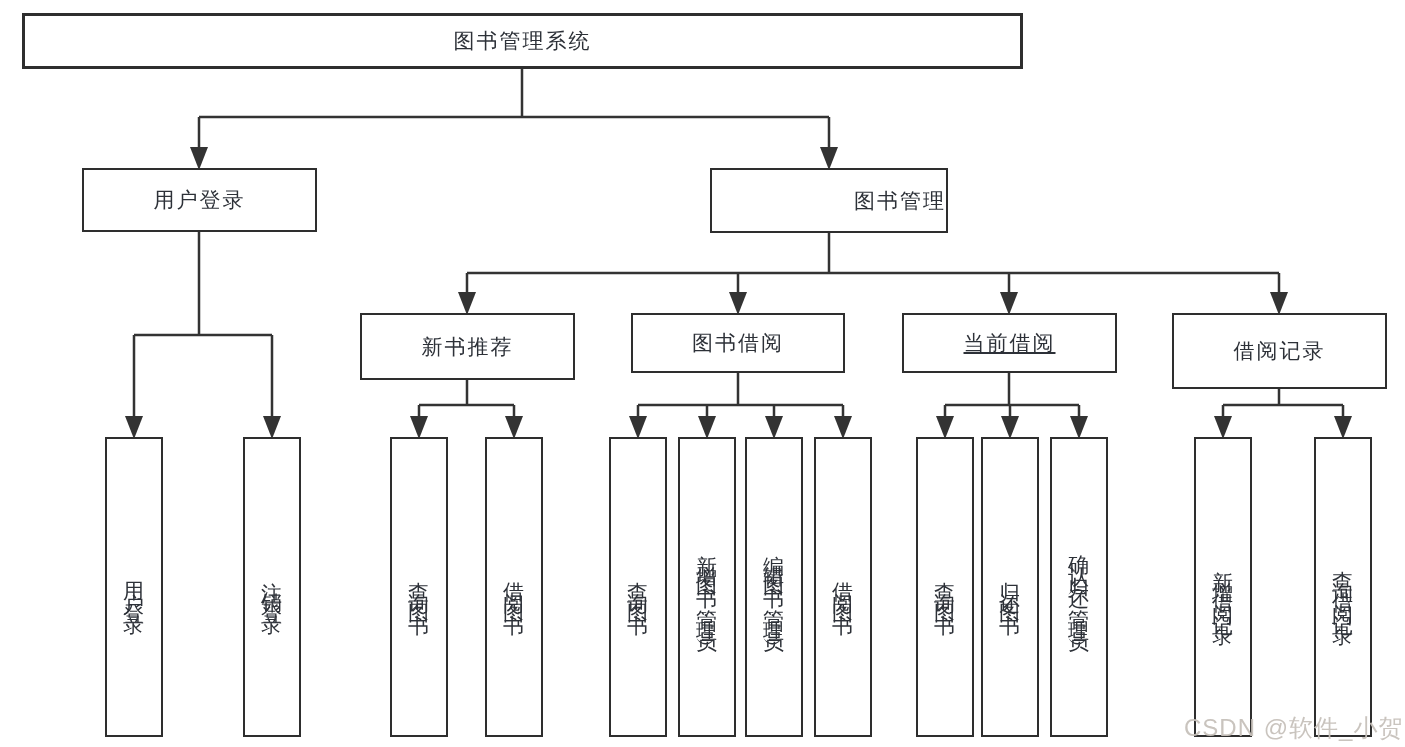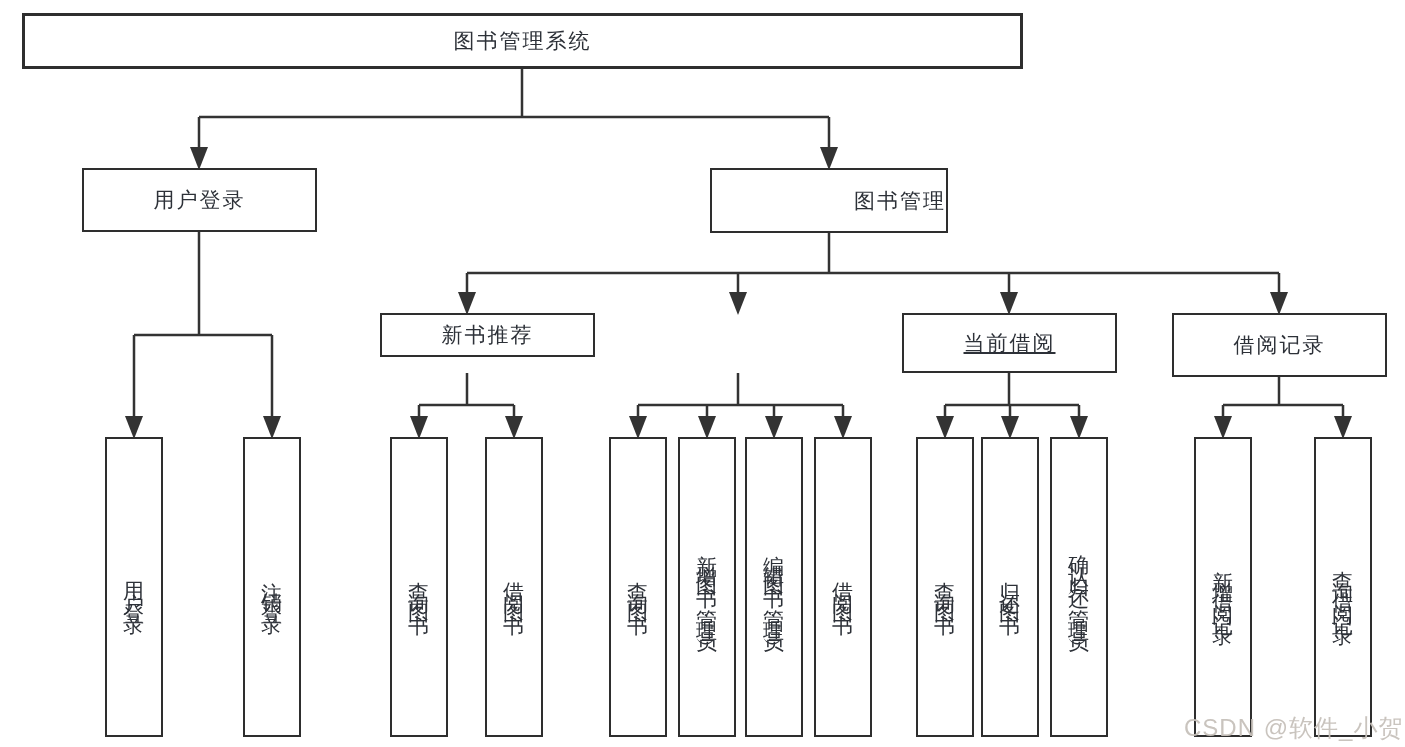--- a/index.html
+++ b/index.html
@@ -63,27 +63,30 @@
     <span>图书管理系统</span>
   </div>
 
   <div class="node" style="left:82px; top:168px; width:235px; height:64px;">
     <span>用户登录</span>
   </div>
   <div class="node" style="left:710px; top:168px; width:238px; height:65px;justify-content:flex-end;">
     <span>图书管理</span>
   </div>
 
-  <div class="node" style="left:380px; top:313px; width:215px; height:44px;">
+  <div class="node" style="left:360px; top:313px; width:215px; height:67px;">
     <span>新书推荐</span>
+  </div>
+  <div class="node" style="left:631px; top:313px; width:214px; height:60px;">
+    <span>图书借阅</span>
   </div>
   <div class="node" style="left:902px; top:313px; width:215px; height:60px;text-decoration:underline;">
     <span>当前借阅</span>
   </div>
-  <div class="node" style="left:1172px; top:313px; width:215px; height:64px;">
+  <div class="node" style="left:1172px; top:313px; width:215px; height:76px;">
     <span>借阅记录</span>
   </div>
 
   <div class="node leaf" style="left:105px; top:437px; width:58px; height:300px;">
     <span>用户登录</span>
   </div>
   <div class="node leaf" style="left:243px; top:437px; width:58px; height:300px;">
     <span>注销登录</span>
   </div>
 

